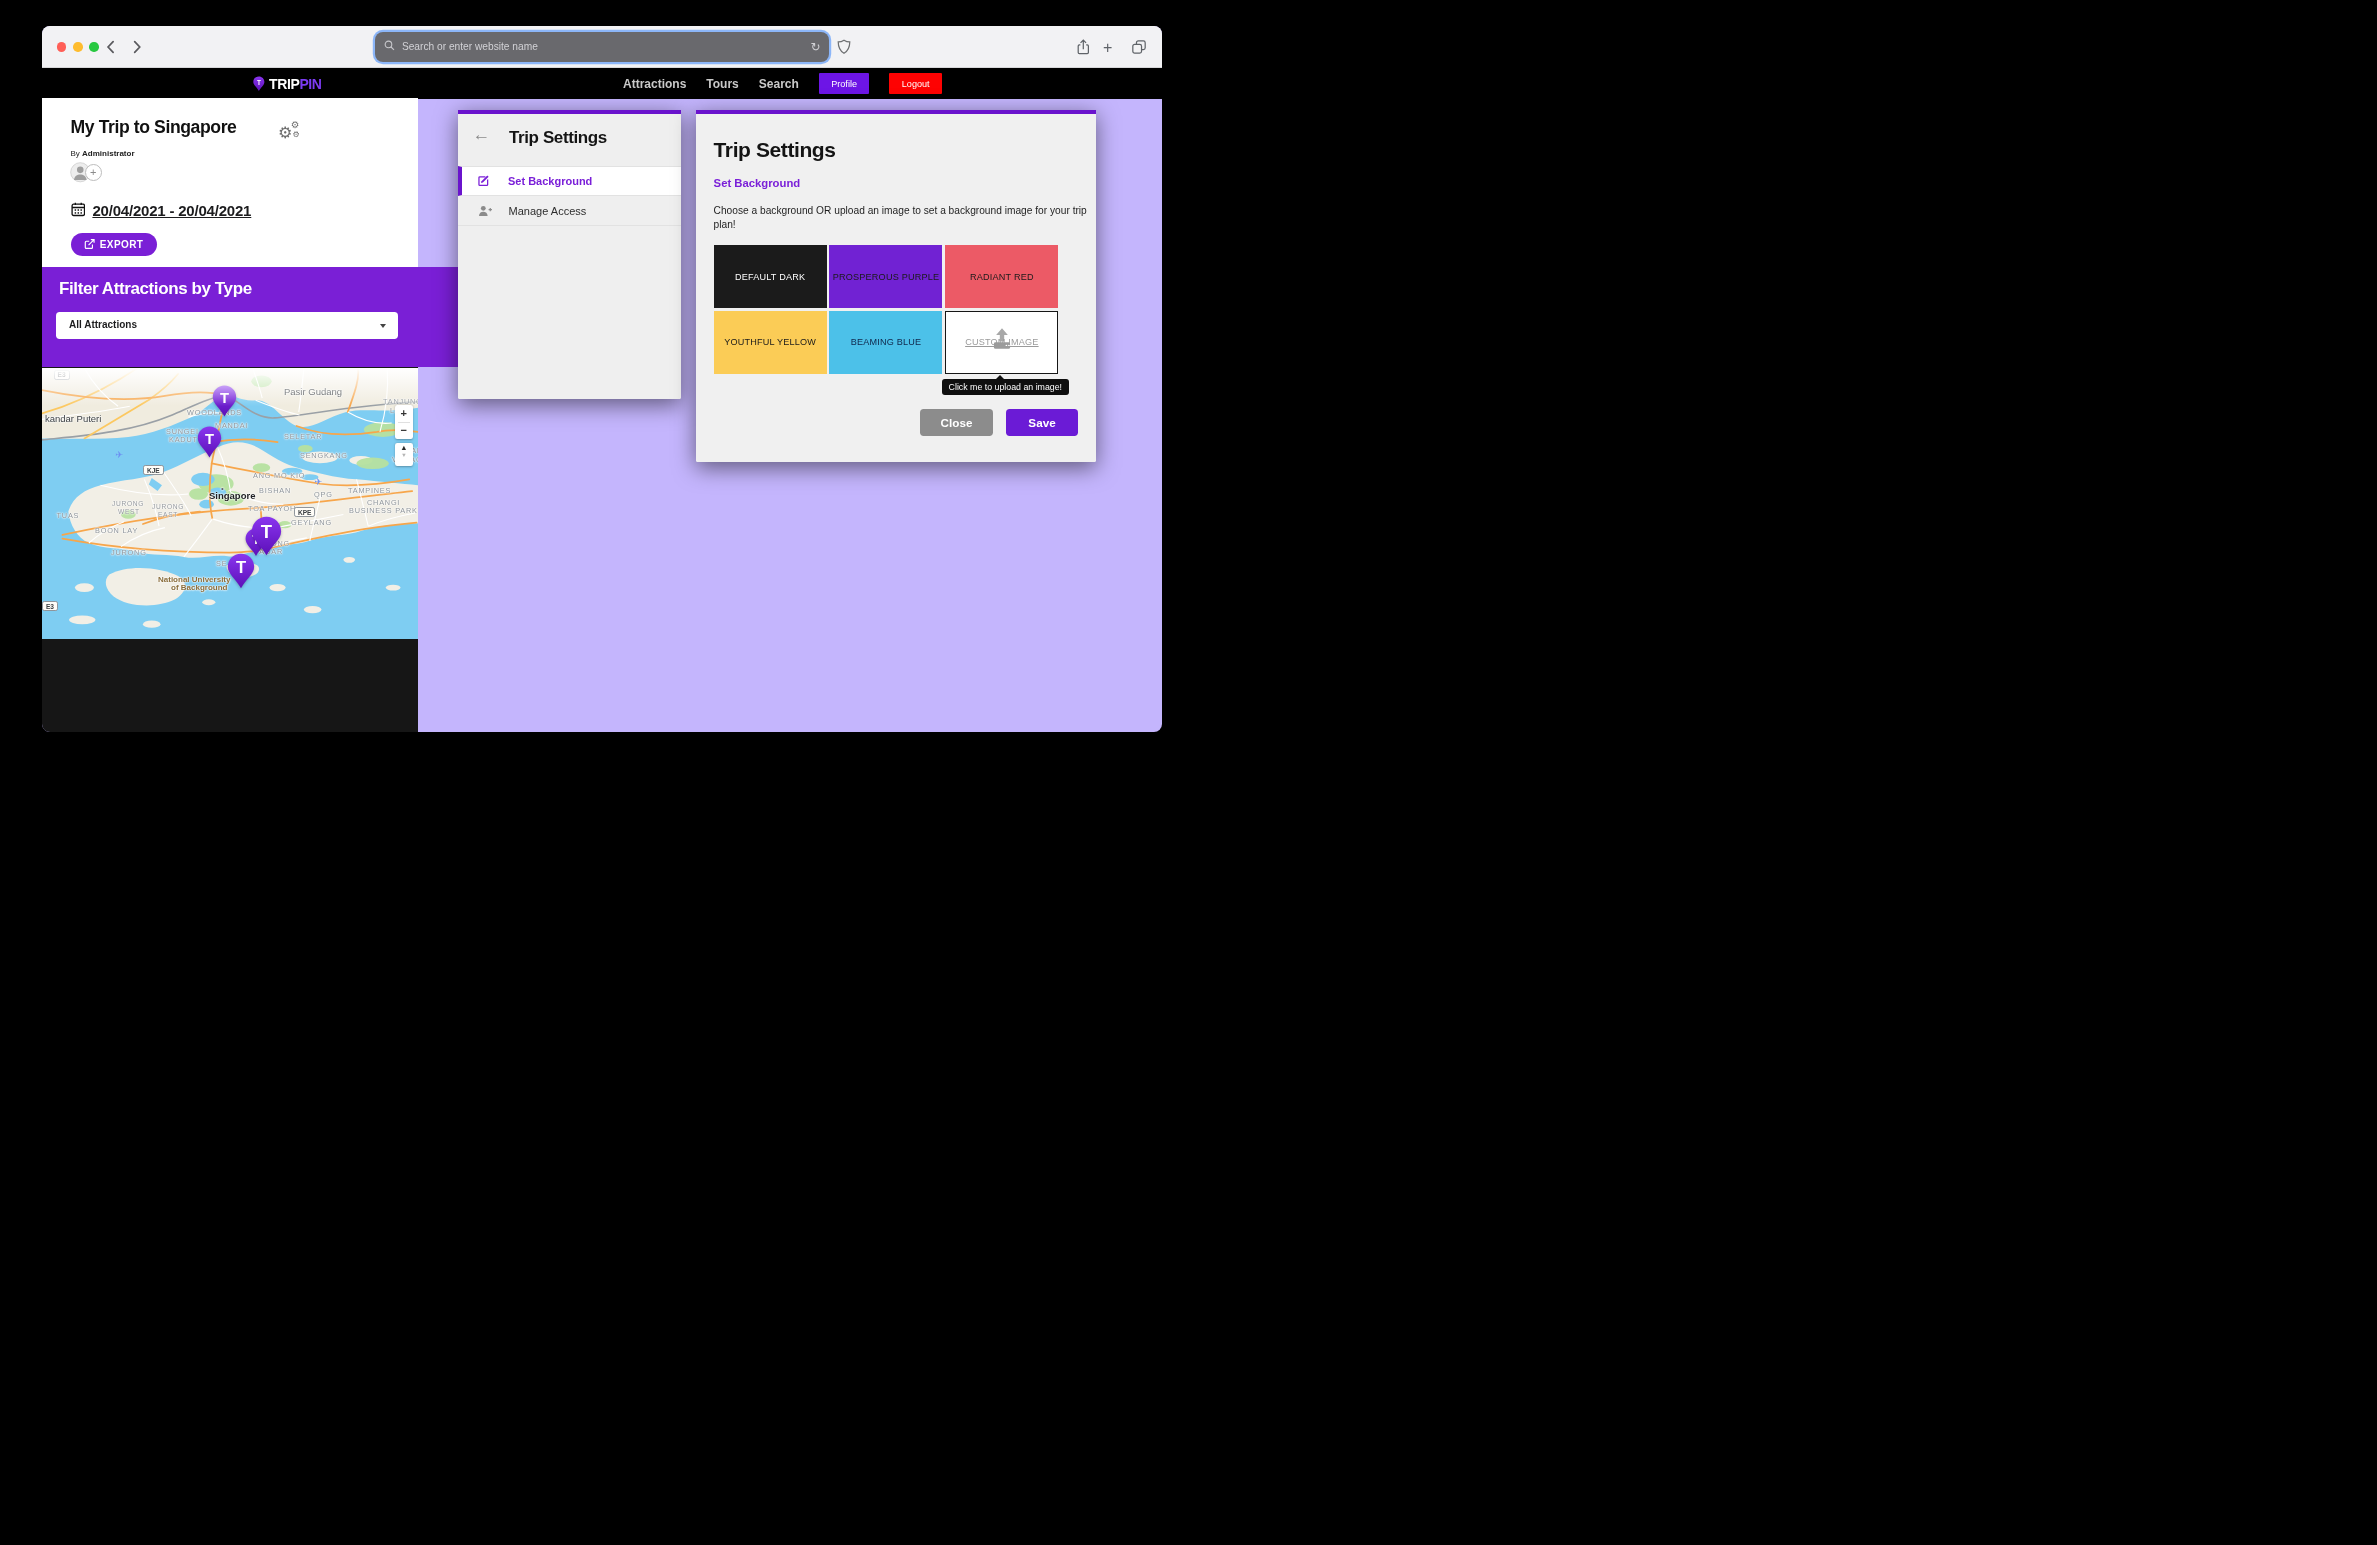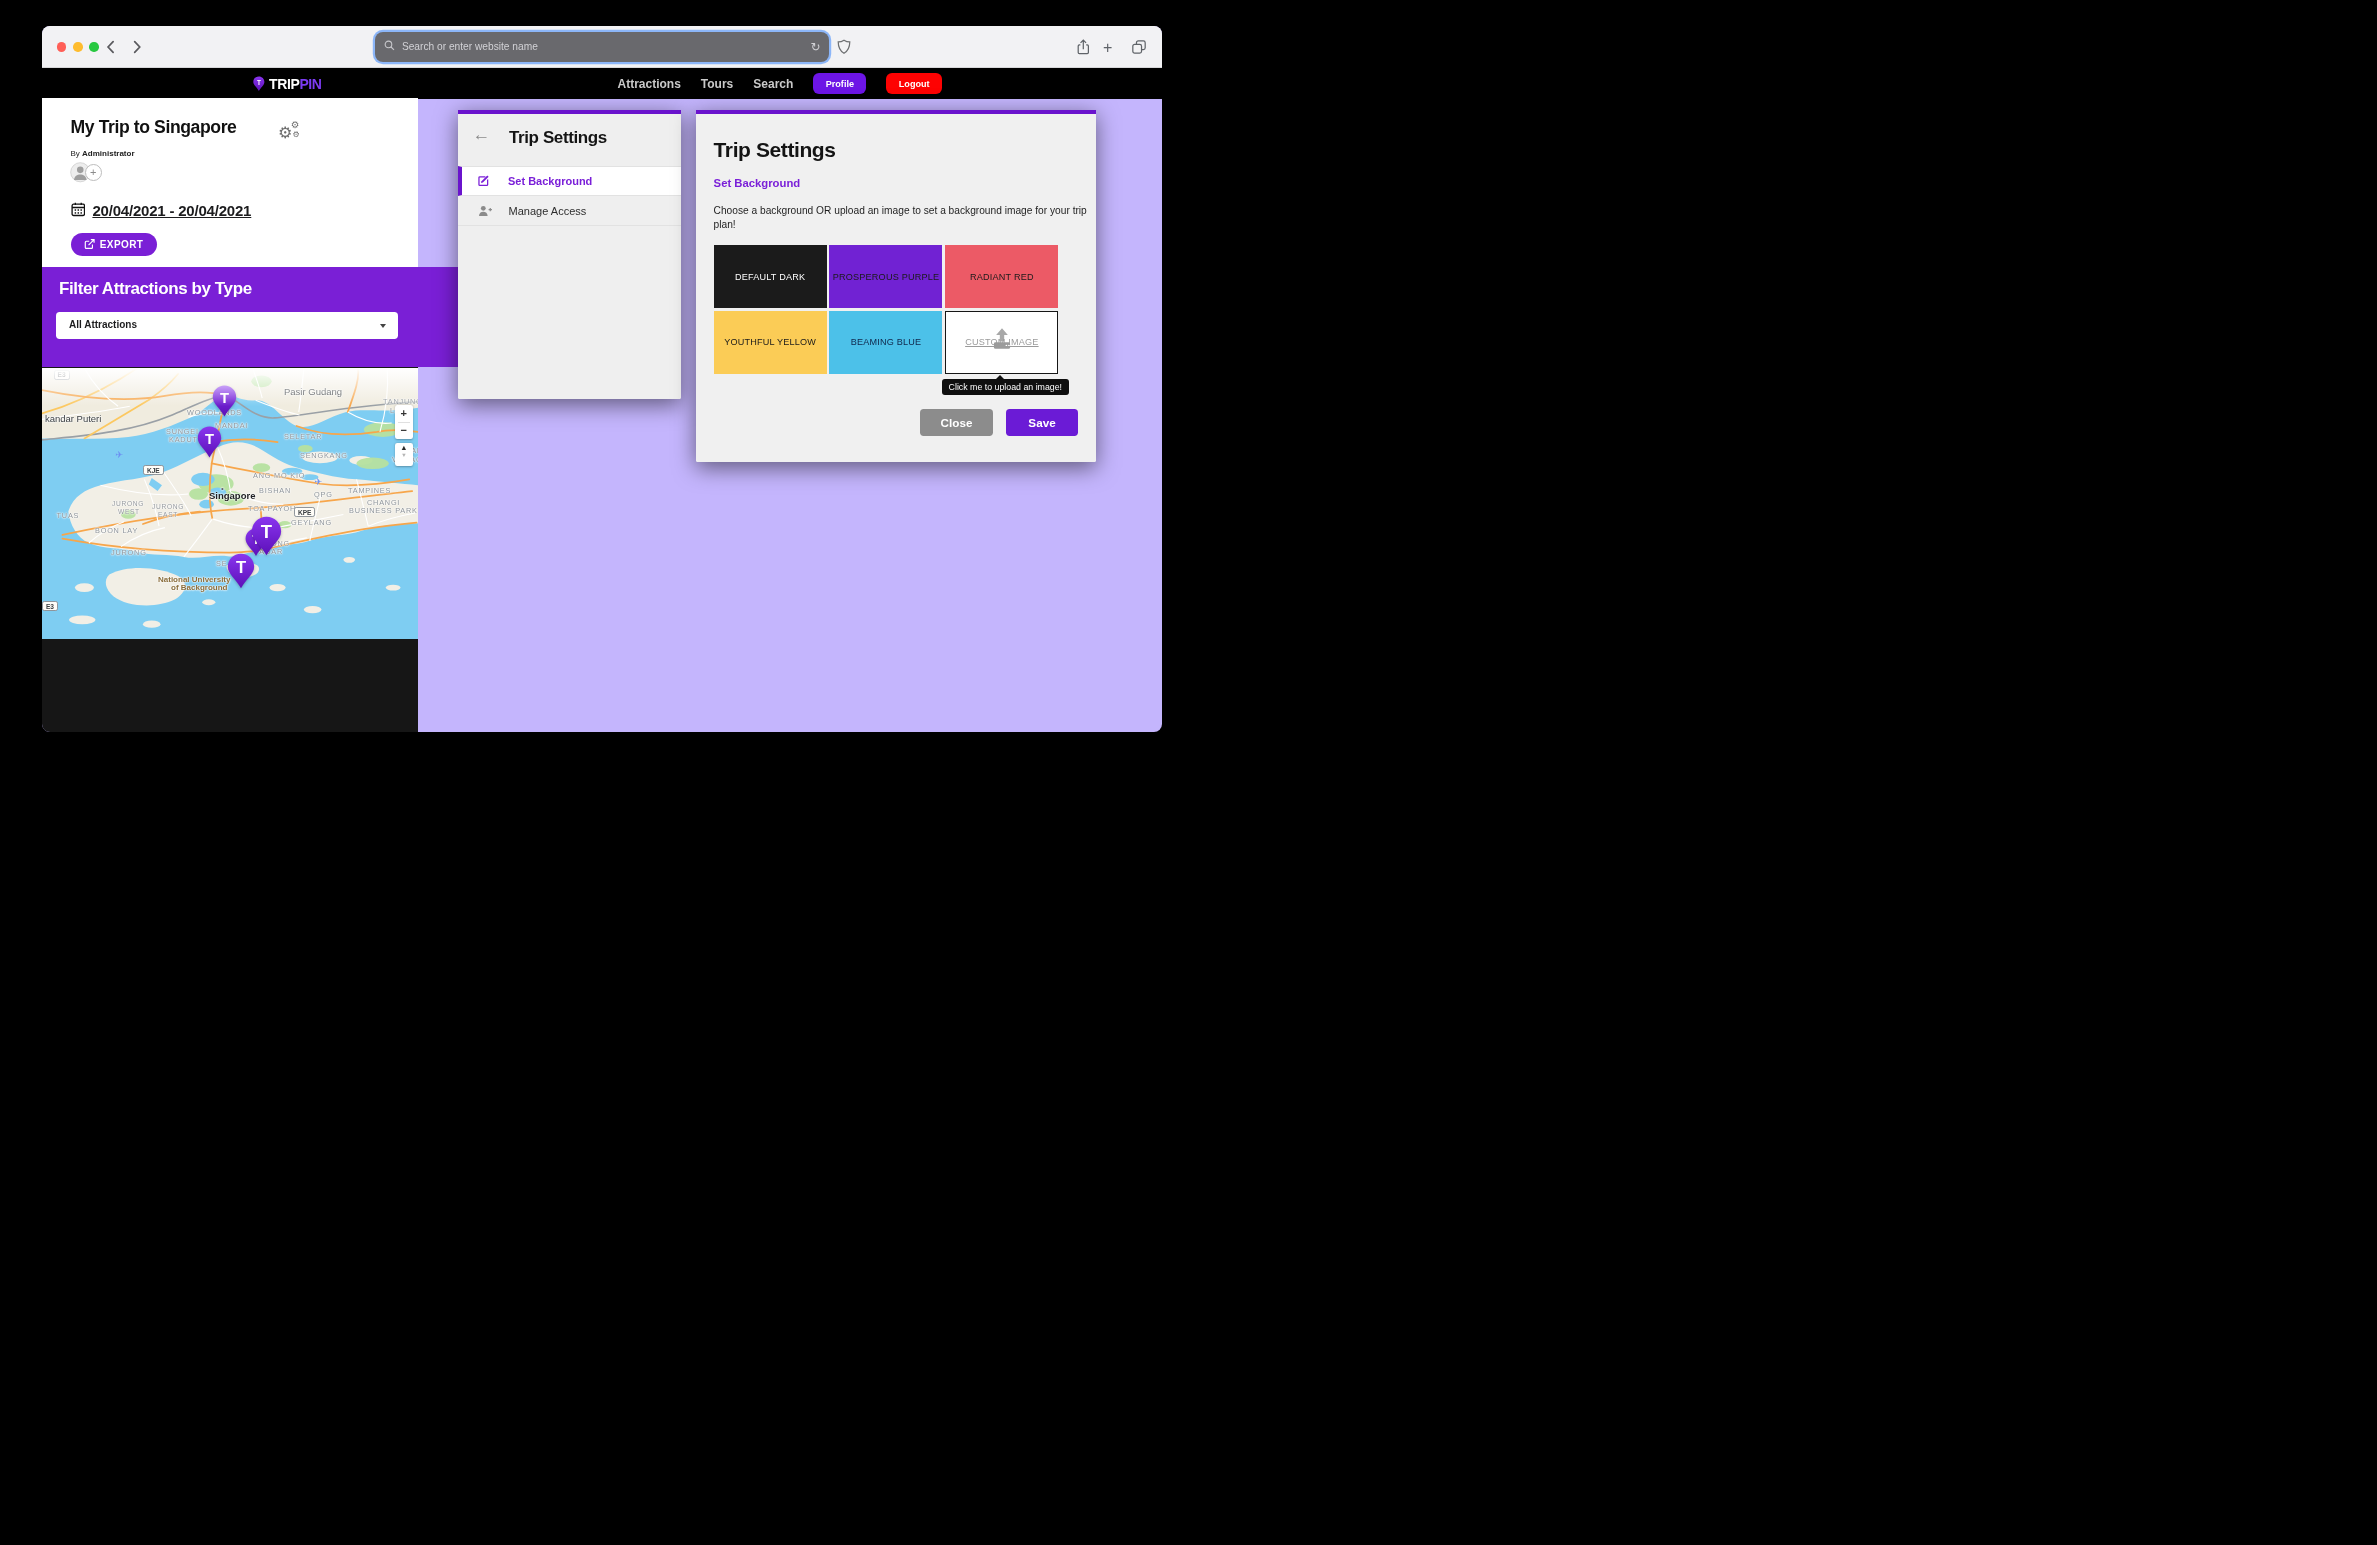--- a/index.html
+++ b/index.html
@@ -19,21 +19,21 @@
   .reload{color:#d2d2d6;font-size:11.7px;line-height:1;}
   .shield{position:absolute;left:795px;top:13px;}
   .tb-ic{position:absolute;top:13px;}
   
   .navbar{position:absolute;left:0;top:42px;width:100%;height:31px;background:#000;}
   .nav-inner{position:absolute;left:211px;right:220px;top:0;height:100%;display:flex;align-items:center;}
   .brand{display:flex;align-items:center;gap:4.4px;margin-right:auto;}
   .brand-text{font-size:14px;font-weight:bold;letter-spacing:-0.4px;}
   .brand-trip{color:#fff;} .brand-pin{color:#7c3bf2;}
   .nav-link{color:#c9c9c9;font-size:12px;font-weight:bold;margin-left:20px;cursor:pointer;}
-  .pill{margin-left:20px;border:none;border-radius:6px;padding:5.9px 12.4px;font-size:9.1px;font-weight:bold;color:#fff;cursor:pointer;}
+  .pill{margin-left:20px;border:none;border-radius:1px;padding:5.9px 12.4px;font-size:9.1px;font-weight:normal;color:#fff;cursor:pointer;}
   .pill.profile{background:#6d15e6;} .pill.logout{background:#fe0202;}
   
   .leftcol{position:absolute;left:0;top:72px;width:376px;bottom:0;background:#161616;padding-left:44px;}
   .whiteblock{position:absolute;left:0;top:0;width:376px;height:169px;background:#fff;}
   .trip-title{position:absolute;left:28.5px;top:19px;font-size:17.6px;font-weight:bold;letter-spacing:-0.4px;color:#111;}
   .gears{position:absolute;left:236px;top:22px;width:29px;height:25px;color:#6e6e6e;}
   .gears .g1{position:absolute;left:0;top:2.9px;font-size:16px;} .gears .g2{position:absolute;left:13px;top:-1.5px;font-size:9.5px;}
   .gears .g3{position:absolute;left:14.6px;top:10.2px;font-size:8px;}
   .byline{position:absolute;left:28.5px;top:51px;font-size:8px;color:#222;}
   .byline b{font-weight:bold;}

